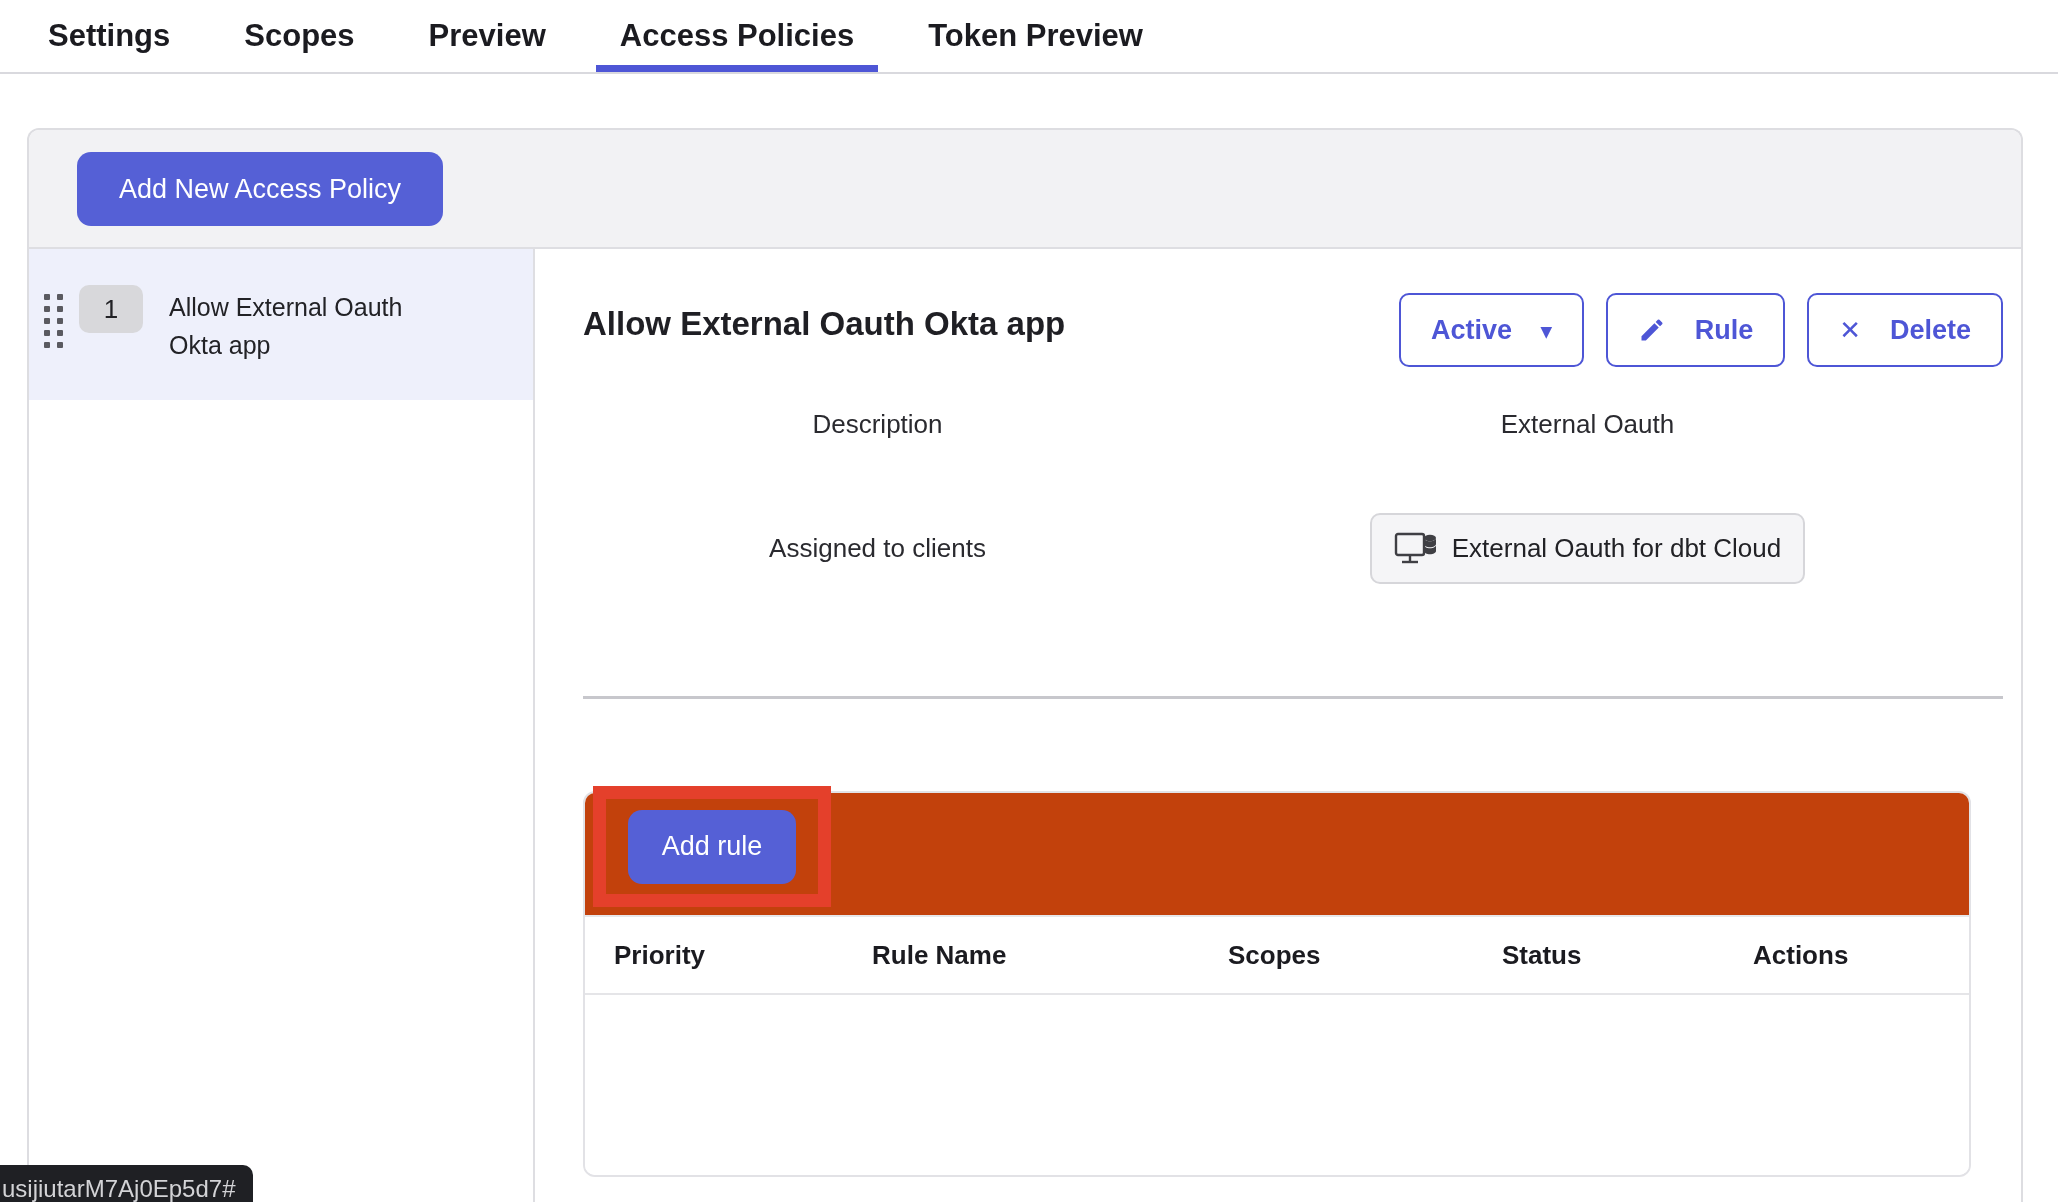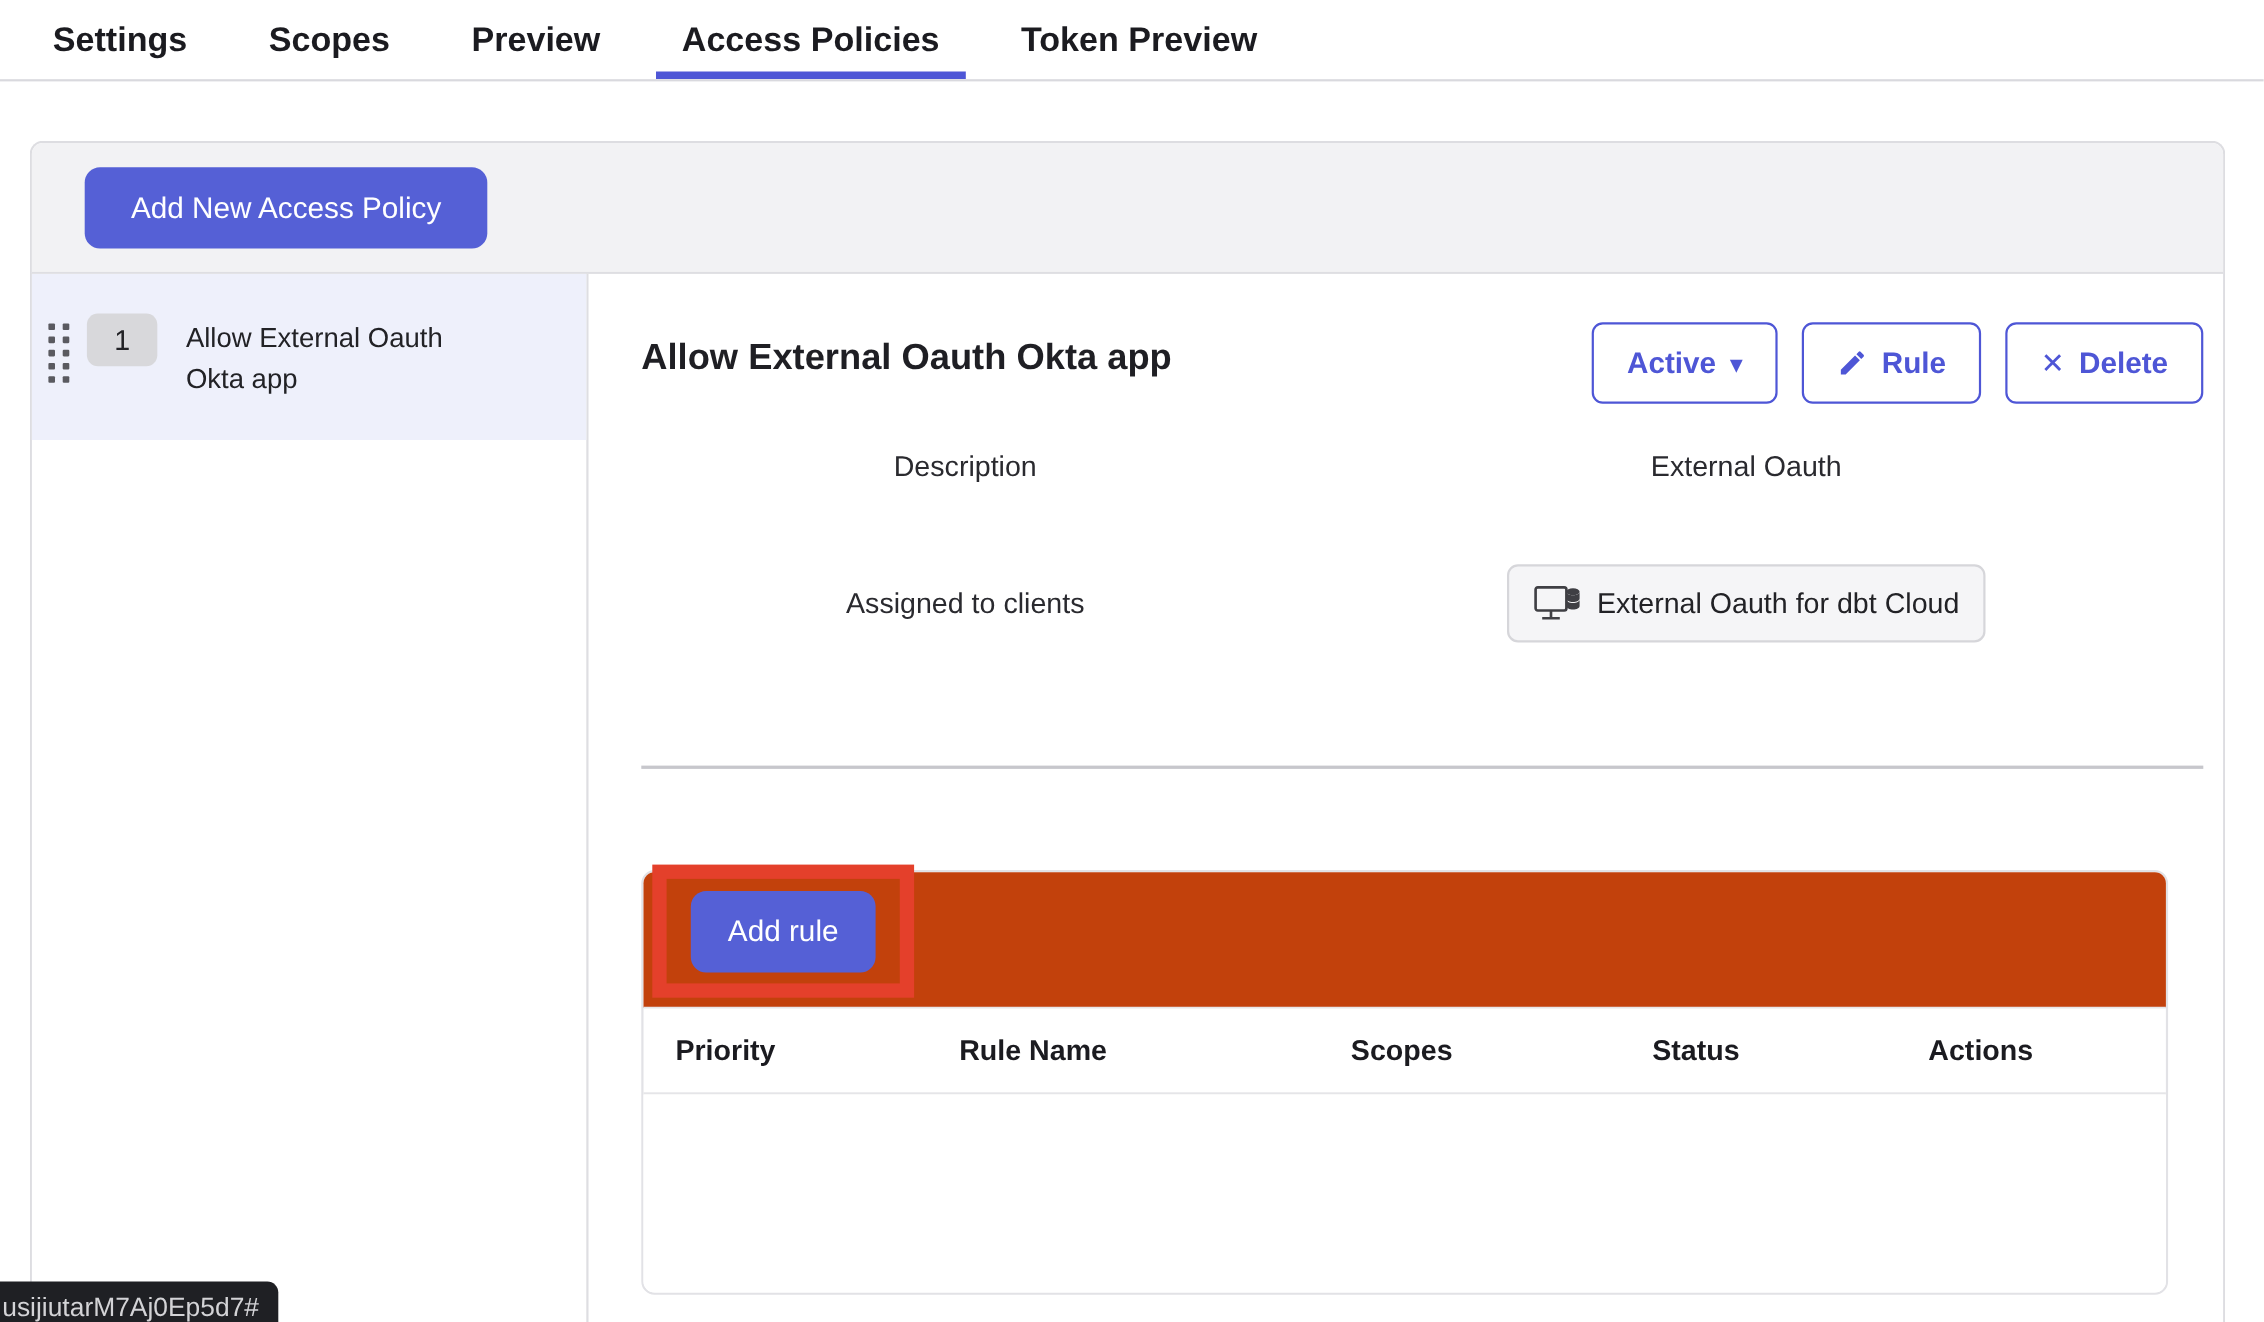--- a/index.html
+++ b/index.html
@@ -51,21 +51,21 @@
     display:flex;align-items:center;justify-content:center;
     font-size:26px;color:#222226;
   }
   .policy-name{width:272px;font-size:25px;line-height:38px;color:#222226;padding-top:3px;}
   
   .detail{flex:1;padding:0 18px 0 48px;min-width:0;}
   .detail-header{display:flex;justify-content:space-between;align-items:flex-start;margin-top:44px;}
   .detail-title{margin:0;font-size:33px;font-weight:700;color:#1f1f24;padding-top:12px;}
   .actions{display:flex;gap:22px;flex:0 0 auto;}
   .btn-outline{
-    display:inline-flex;align-items:center;justify-content:center;gap:13px;
+    display:inline-flex;align-items:center;justify-content:center;gap:29px;
     height:74px;padding:0 30px;background:#fff;cursor:pointer;
     border:2.5px solid #4e56d6;border-radius:10px;
     color:#4e56d6;font-size:27px;font-weight:700;font-family:inherit;box-sizing:border-box;
   }
   .caret{font-size:21px;transform:translateY(1px);}
   .x-glyph{font-size:26px;font-weight:400;}
   .field-grid{
     margin-top:42px;display:grid;grid-template-columns:589px 1fr;
     row-gap:73px;align-items:center;text-align:center;
   }

